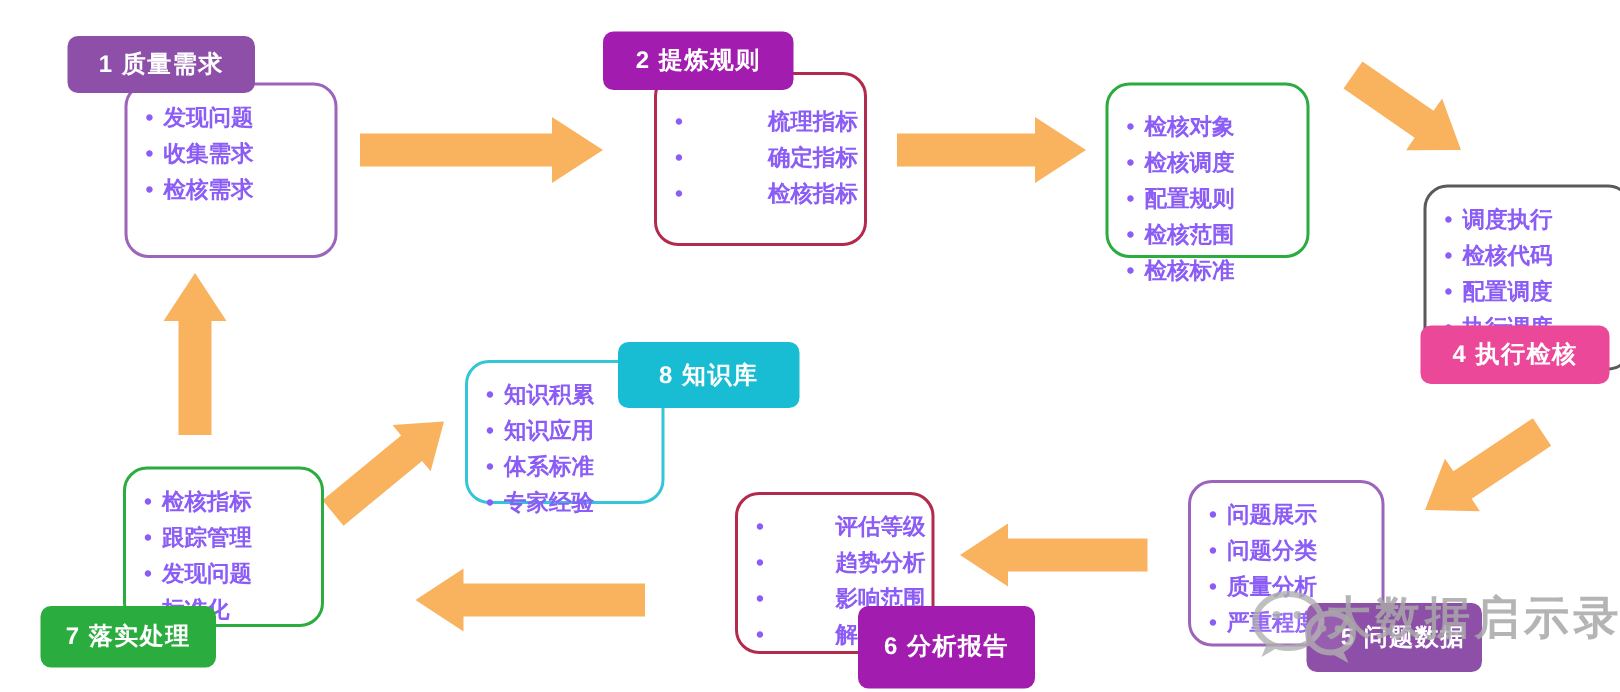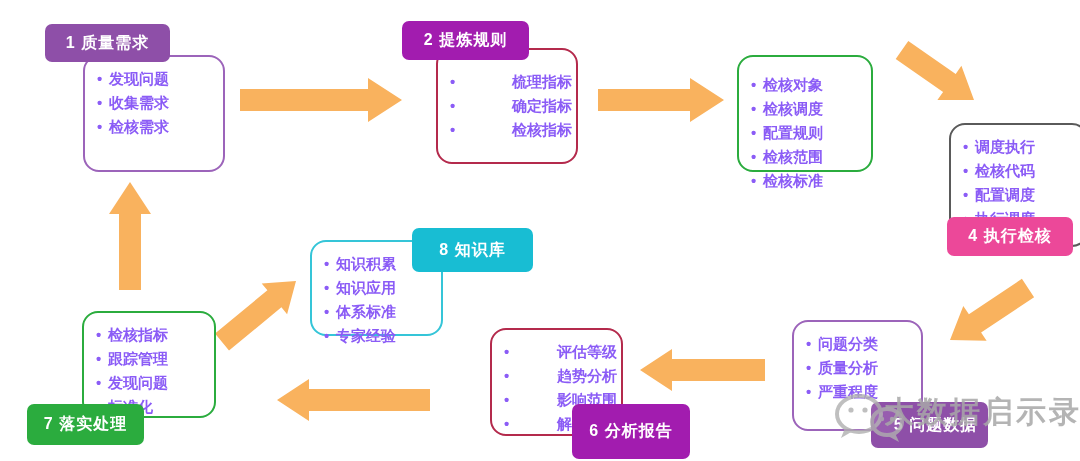--- a/index.html
+++ b/index.html
@@ -106,20 +106,21 @@
         <li>调度执行</li>
         <li>检核代码</li>
         <li>配置调度</li>
         <li>执行调度</li>
       </ul>
   </div>
   <div class="node-hdr gray-h h4">4 执行检核</div>
 
   <div class="node-body purple-b b5">
     <ul class="bullets lh27">
+        <li>问题展示</li>
         <li>问题分类</li>
         <li>质量分析</li>
         <li>严重程度</li>
       </ul>
   </div>
   <div class="node-hdr purple-h h5">5 问题数据</div>
 
   <div class="node-body crimson-b b6">
     <ul class="bullets lh27">
         <li>评估等级</li>

